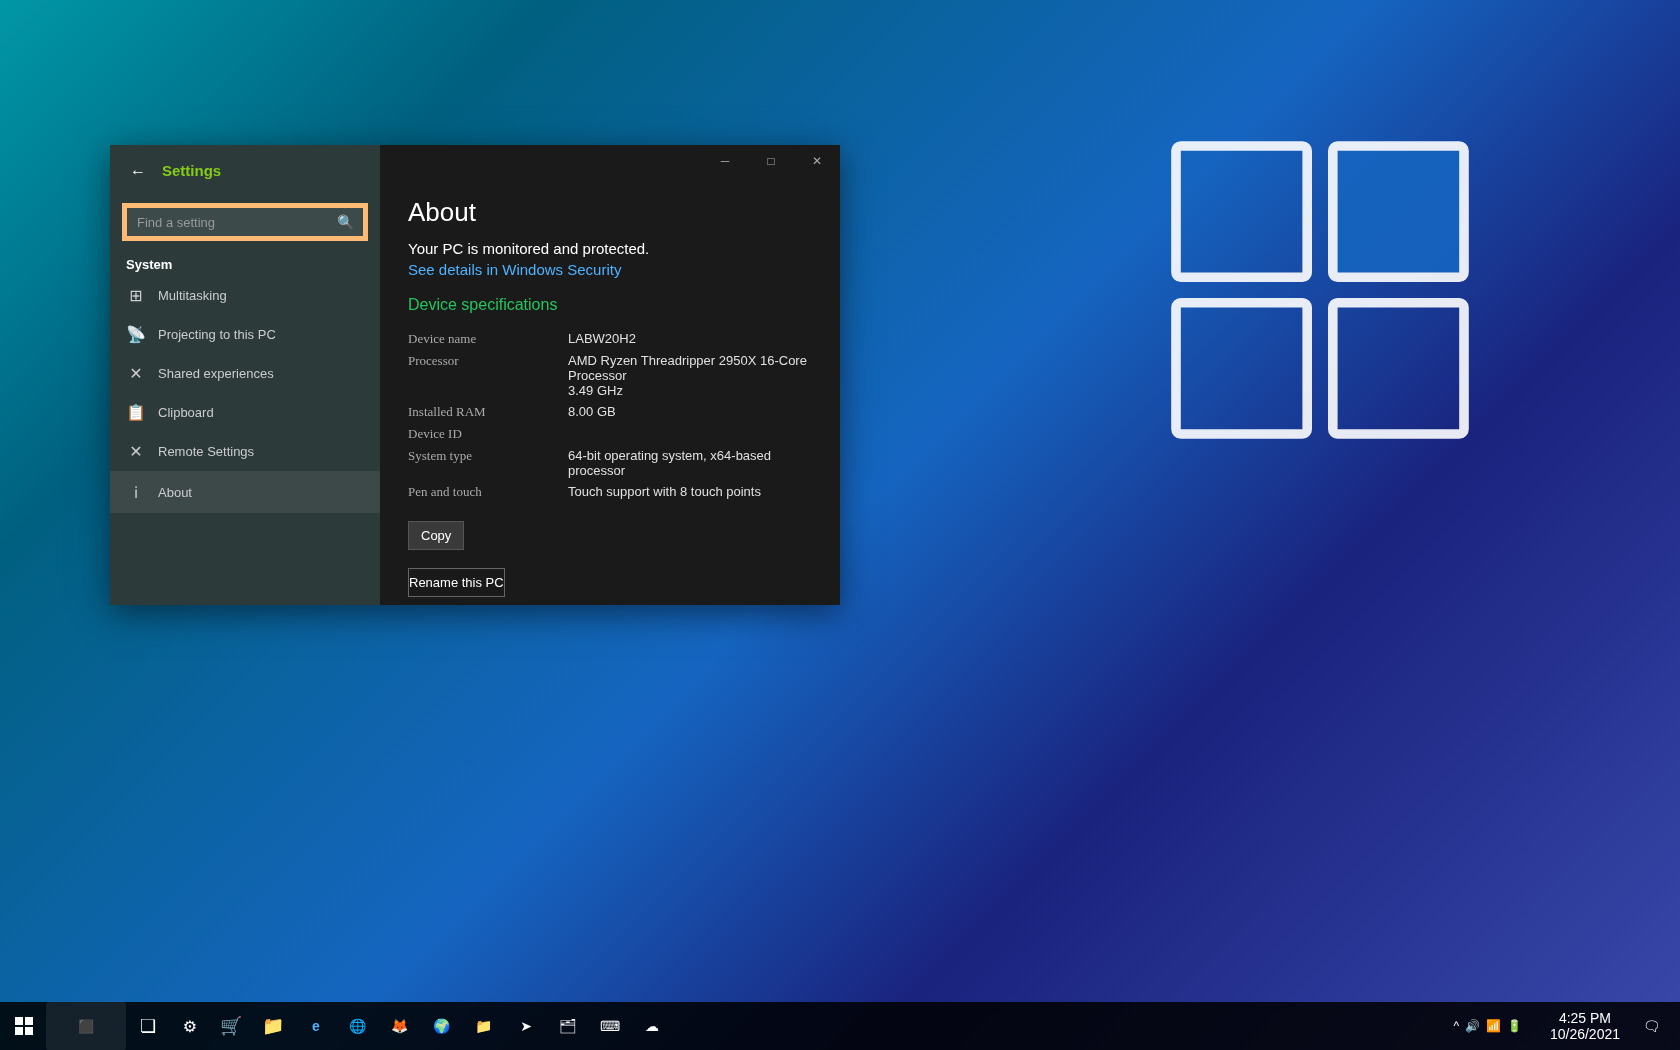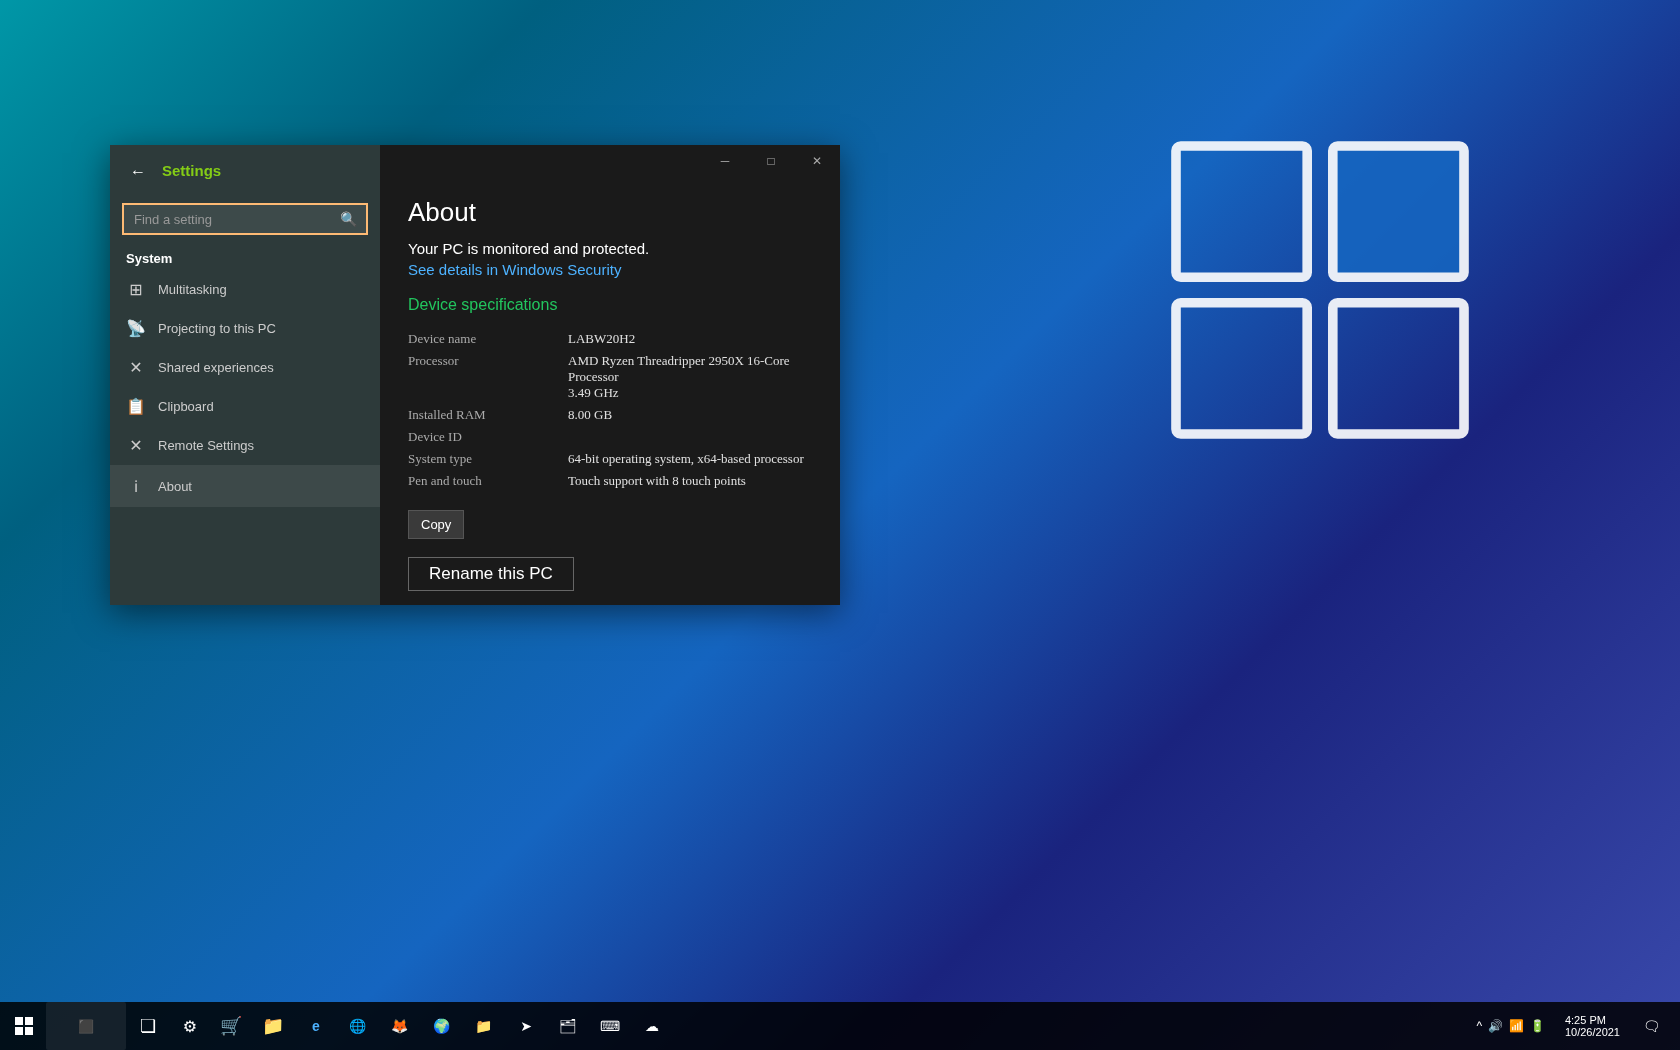--- a/index.html
+++ b/index.html
@@ -66,24 +66,25 @@
       display: flex;
       align-items: center;
       gap: 4px;
       padding-right: 8px;
       color: white;
       font-size: 12px;
     }
     .taskbar-time {
       display: flex;
       flex-direction: column;
-      align-items: flex-start;
+      align-items: center;
       padding: 0 8px;
       cursor: pointer;
-      font-size: 11px;
+      font-size: 14px;
+      margin-left: 8px;
     }
     .taskbar-sys-icons {
       display: flex;
       align-items: center;
       gap: 6px;
       padding: 0 8px;
     }
 
     
     .settings-window {
@@ -122,21 +123,21 @@
     .sidebar-title {
       color: #84cc16;
       font-size: 15px;
       font-weight: 600;
     }
     .search-box {
       margin: 8px 12px;
       display: flex;
       align-items: center;
       background: #3d4a4a;
-      border: 2px solid #fdba74;
+      border: 5px solid #fdba74;
     }
     .search-input {
       background: transparent;
       border: none;
       color: #ccc;
       font-size: 13px;
       padding: 6px 10px;
       flex: 1;
       outline: none;
     }
@@ -245,38 +246,37 @@
       vertical-align: top;
     }
     .specs-table td:first-child {
       color: #aaa;
       width: 160px;
       padding-right: 16px;
       font-family: Liberation Serif, serif;
     }
     .specs-table td:last-child {
       color: #e0e0e0;
-      font-family: Liberation Serif, serif;
     }
     .btn-copy {
       background: #3a3a3a;
       color: white;
       border: 1px solid #555;
       padding: 6px 12px;
       font-size: 13px;
       cursor: pointer;
       margin-right: 8px;
       margin-bottom: 10px;
     }
     .btn-rename {
       background: transparent;
       color: white;
       border: 1px solid #666;
-      padding: 6px 20px;
-      font-size: 17px;
+      padding: 6px 0;
+      font-size: 13px;
       cursor: pointer;
     }
   </style>
 </head>
 <body>
 
 <div class="desktop">
 
   <div class="win-logo">
     <svg viewBox="0 0 200 200" xmlns="http://www.w3.org/2000/svg">

